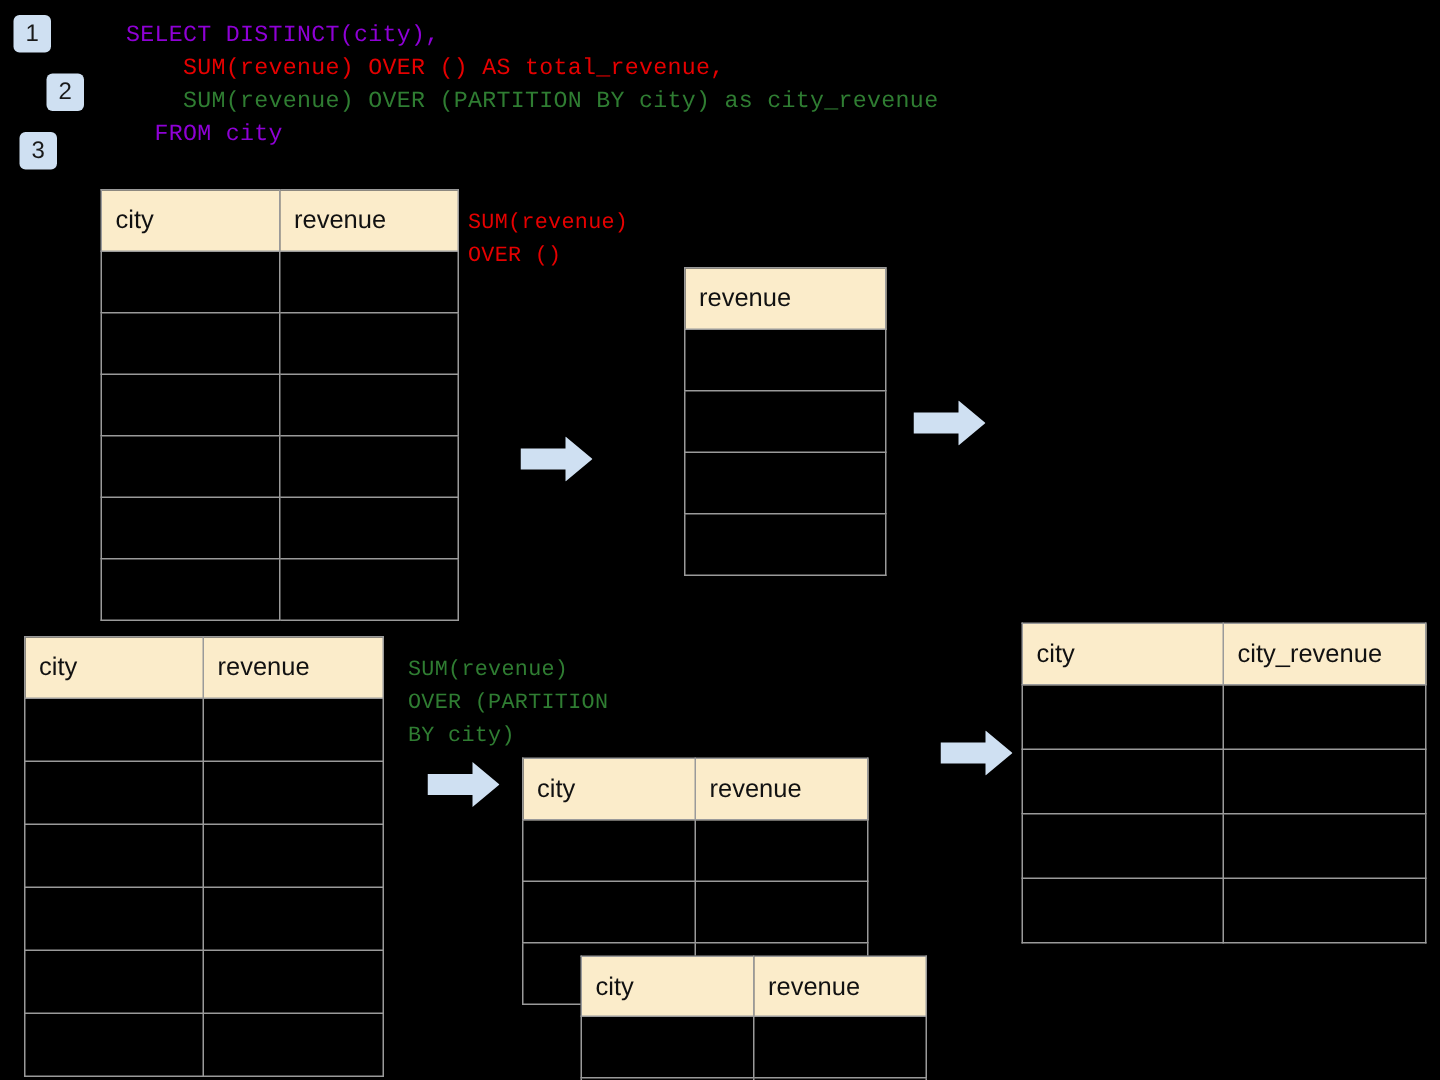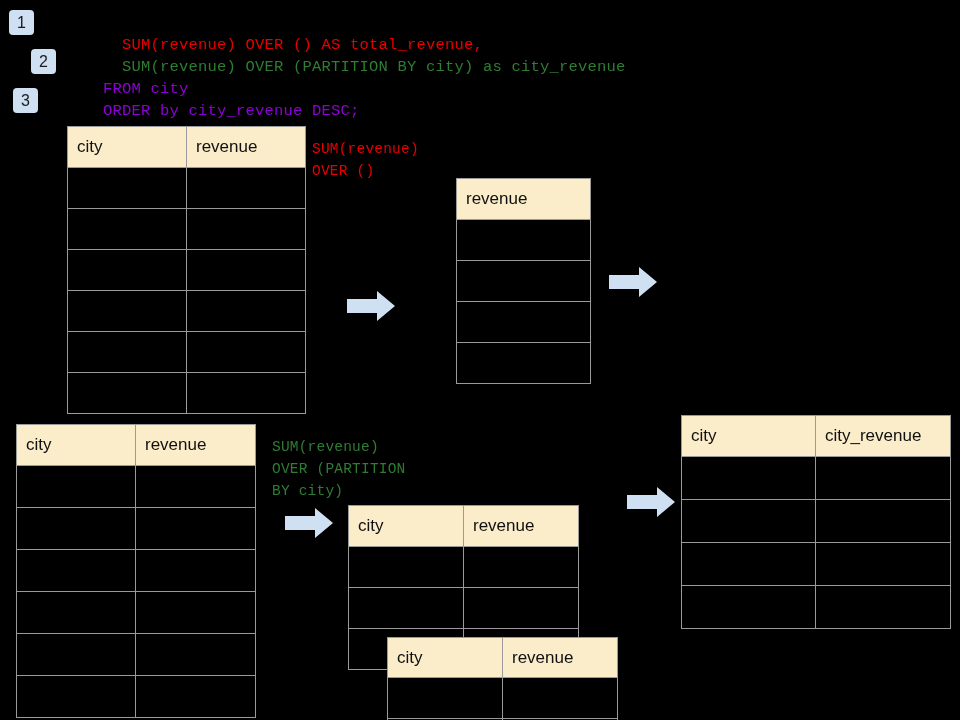--- a/index.html
+++ b/index.html
@@ -93,24 +93,24 @@
 </style>
 </head>
 <body>
 
 <div id="canvas">
 
   <div class="badge" style="left:9px; top:10px;">1</div>
   <div class="badge" style="left:31px; top:49px;">2</div>
   <div class="badge" style="left:13px; top:88px;">3</div>
 
+  <div class="code c-purple" style="left:84px; top:12px;">SELECT DISTINCT(city),</div>
   <div class="code c-red" style="left:84px; top:34px;">    SUM(revenue) OVER () AS total_revenue,</div>
   <div class="code c-green" style="left:84px; top:56px;">    SUM(revenue) OVER (PARTITION BY city) as city_revenue</div>
   <div class="code c-purple" style="left:84px; top:78px;">  FROM city</div>
-  <div class="code c-purple" style="left:84px; top:100px;">  ORDER by city_revenue DESC;</div>
 
 
   <div class="annot c-red" style="left:312px; top:138px;">SUM(revenue)
 OVER ()</div>
 
   <div class="annot c-green" style="left:272px; top:436px;">SUM(revenue)
 OVER (PARTITION
 BY city)</div>
 
   <table class="tbl" id="tbl-source-top" style="left:67px; top:126px; width:238px;">

